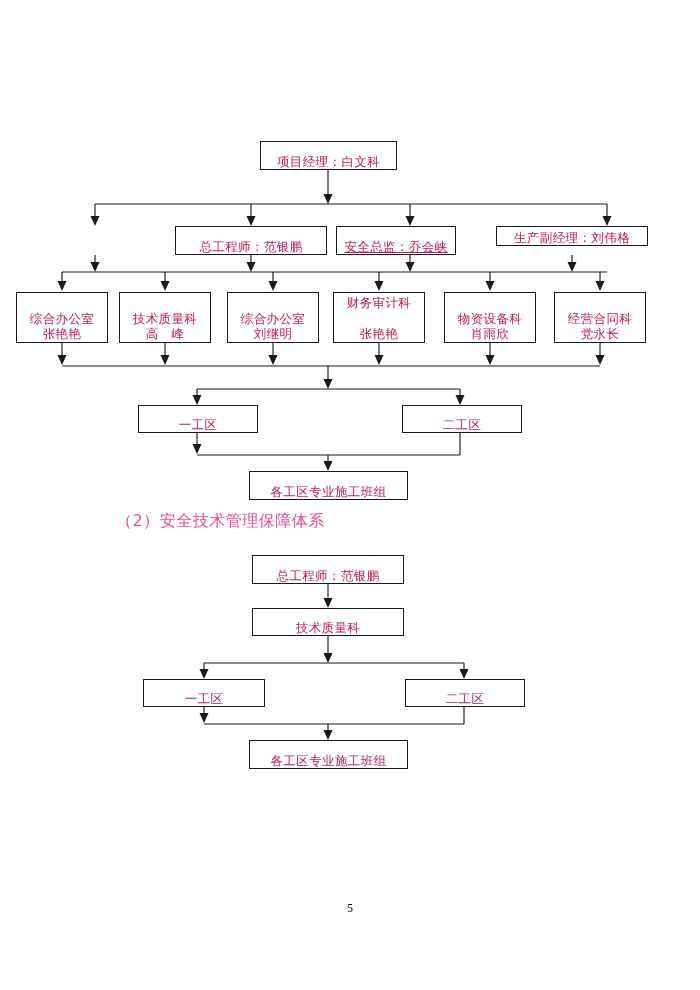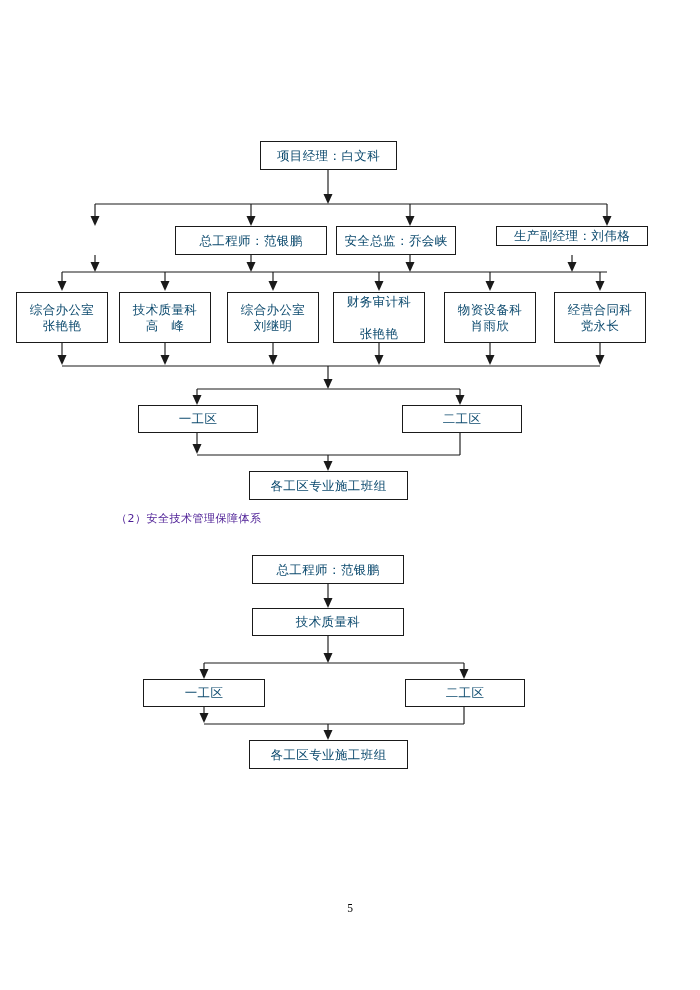--- a/index.html
+++ b/index.html
@@ -24,42 +24,42 @@
     background: #ffffff;
   }
   .box {
     position: absolute;
     box-sizing: border-box;
     border: 1.2px solid #1a1a1a;
     background: #ffffff;
     display: flex;
     flex-direction: column;
     align-items: center;
-    justify-content: center;
+    justify-content: flex-end;
     text-align: center;
     line-height: 1.12;
     font-size: 12.5px;
     letter-spacing: 0.4px;
-    color: #0c4a6e;
+    color: #be185d;
     white-space: nowrap;
   }
   .box .ln {
     display: block;
     width: 100%;
   }
   .box.two-line {
     line-height: 1.25;
     padding-top: 1px;
   }
   .section-label {
     position: absolute;
-    font-size: 11px;
+    font-size: 16px;
     letter-spacing: 0.5px;
     white-space: nowrap;
-    color: #4c1d95;
+    color: #ec4899;
   }
   .page-number {
     position: absolute;
     font-size: 11.5px;
     font-family: "Liberation Serif", "DejaVu Serif", serif;
     color: #000;
     text-align: center;
   }
   svg.connectors {
     position: absolute;
@@ -174,21 +174,21 @@
     <polygon class="arrow" points="328,740 323.5,730 332.5,730"></polygon>
   </svg>
 
   <div class="box" style="left:260px; top:141px; width:137px; height:29px;">
     <span class="ln">项目经理：白文科</span>
   </div>
 
   <div class="box" style="left:175px; top:226px; width:152px; height:29px;">
     <span class="ln">总工程师：范银鹏</span>
   </div>
-  <div class="box" style="left:336px; top:226px; width:120px; height:29px;">
+  <div class="box" style="left:336px; top:226px; width:120px; height:29px;text-decoration:underline;">
     <span class="ln">安全总监：乔会峡</span>
   </div>
   <div class="box" style="left:496px; top:226px; width:152px; height:20px;">
     <span class="ln">生产副经理：刘伟格</span>
   </div>
 
   <div class="box two-line" style="left:16px; top:292px; width:92px; height:51px;">
     <span class="ln">综合办公室</span>
     <span class="ln">张艳艳</span>
   </div>

